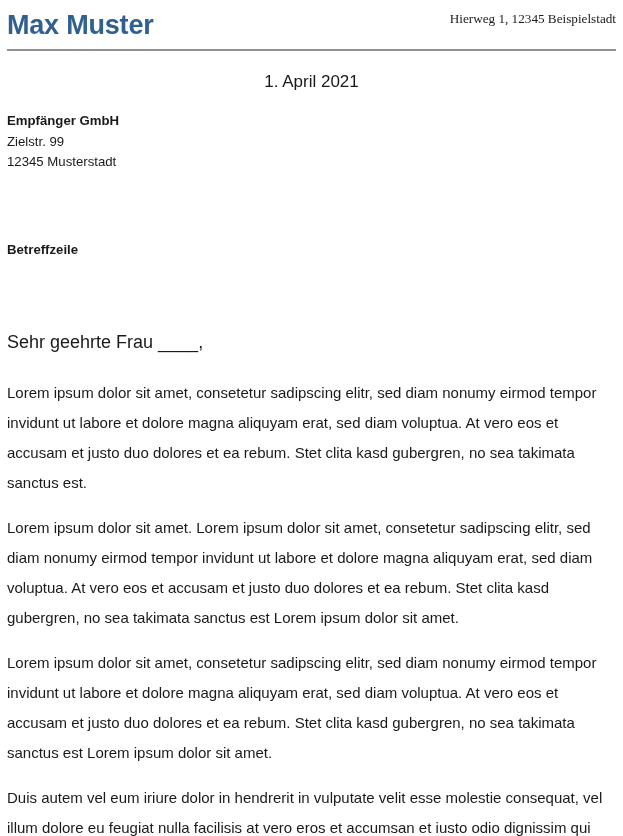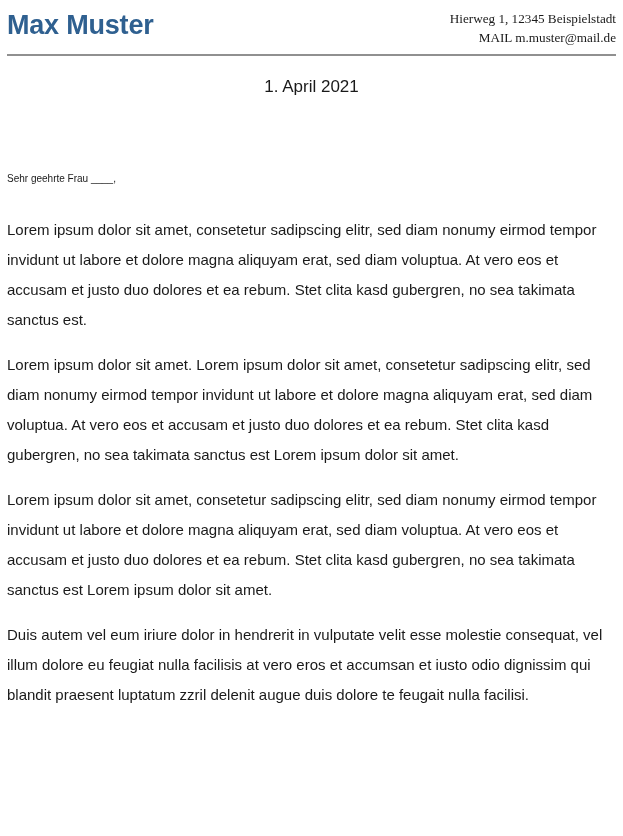--- a/index.html
+++ b/index.html
@@ -82,21 +82,21 @@
   .subject {
     margin-top: 68px;
     font-size: 13.2px;
     line-height: 18px;
     font-weight: bold;
   }
 
   
   .salutation {
     margin-top: 74px;
-    font-size: 10px;
+    font-size: 18px;
     line-height: 18px;
   }
 
   
   .body-text {
     margin-top: 27px;
     font-size: 15px;
     line-height: 30px;
   }
   .body-text p {
@@ -116,29 +116,34 @@
 </style>
 </head>
 <body>
 
 <div class="page">
 
   <div class="letterhead">
     <div class="sender-name">Max Muster</div>
     <div class="sender-contact">
       <div>Hierweg 1, 12345 Beispielstadt</div>
-      <div>MAIL m.muster@mail.de</div>
     </div>
   </div>
 
   <div class="rule"></div>
 
   <div class="date-line">1. April 2021</div>
 
+  <div class="recipient">
+    <div class="org">Empfänger GmbH</div>
+    <div>Zielstr. 99</div>
+    <div>12345 Musterstadt</div>
+  </div>
 
+  <div class="subject">Betreffzeile</div>
 
   <div class="salutation">Sehr geehrte Frau ____,</div>
 
   <div class="body-text">
     <p>Lorem ipsum dolor sit amet, consetetur sadipscing elitr, sed diam nonumy eirmod tempor invidunt ut labore et dolore magna aliquyam erat, sed diam voluptua. At vero eos et accusam et justo duo dolores et ea rebum. Stet clita kasd gubergren, no sea takimata sanctus est.</p>
     <p>Lorem ipsum dolor sit amet. Lorem ipsum dolor sit amet, consetetur sadipscing elitr, sed diam nonumy eirmod tempor invidunt ut labore et dolore magna aliquyam erat, sed diam voluptua. At vero eos et accusam et justo duo dolores et ea rebum. Stet clita kasd gubergren, no sea takimata sanctus est Lorem ipsum dolor sit amet.</p>
     <p>Lorem ipsum dolor sit amet, consetetur sadipscing elitr, sed diam nonumy eirmod tempor invidunt ut labore et dolore magna aliquyam erat, sed diam voluptua. At vero eos et accusam et justo duo dolores et ea rebum. Stet clita kasd gubergren, no sea takimata sanctus est Lorem ipsum dolor sit amet.</p>
     <p>Duis autem vel eum iriure dolor in hendrerit in vulputate velit esse molestie consequat, vel illum dolore eu feugiat nulla facilisis at vero eros et accumsan et iusto odio dignissim qui blandit praesent luptatum zzril delenit augue duis dolore te feugait nulla facilisi.</p>
   </div>
 

